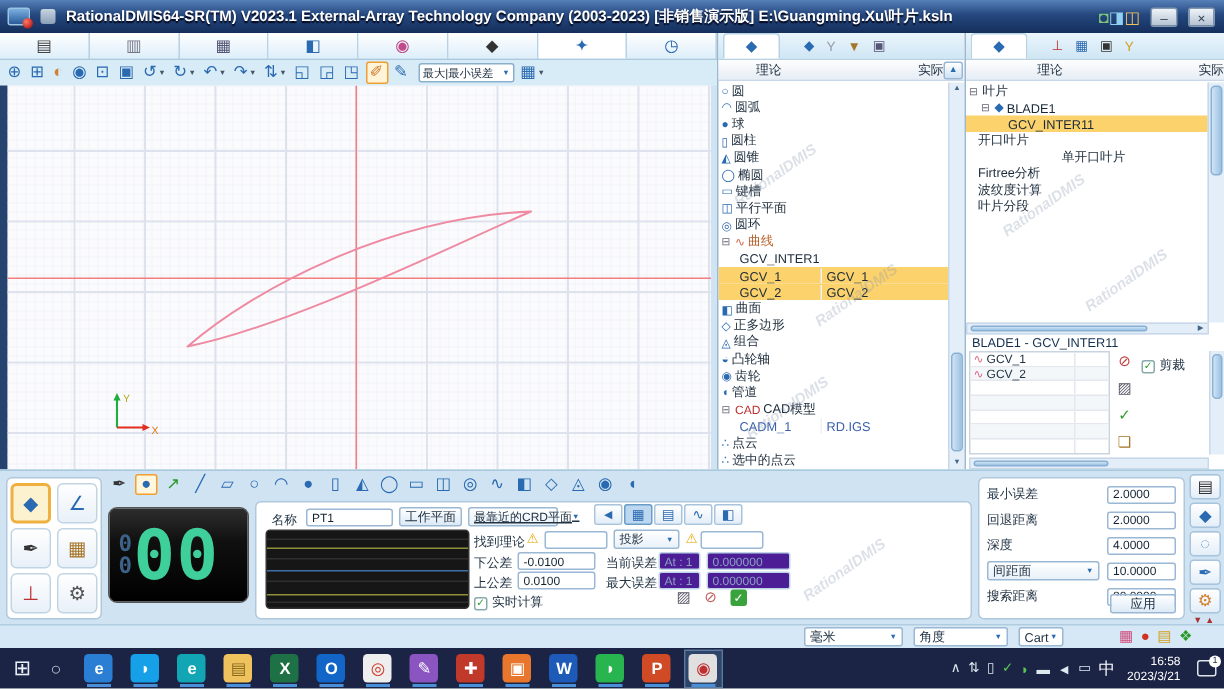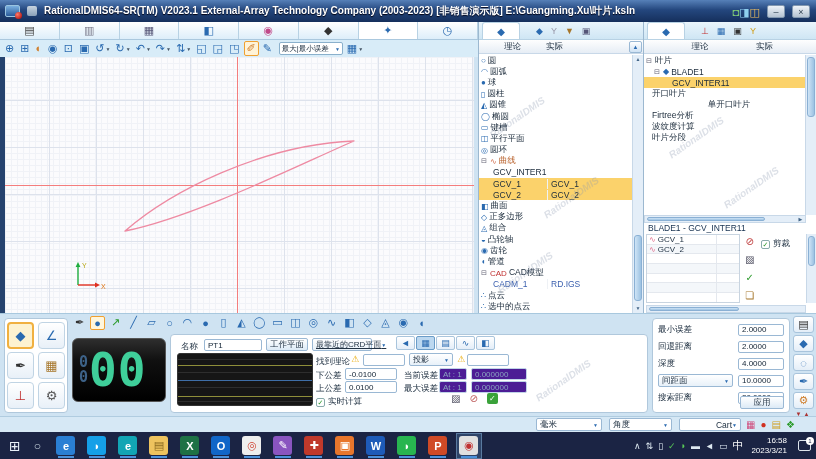--- a/index.html
+++ b/index.html
@@ -55,21 +55,21 @@
   
   .panel{position:absolute;top:22px;background:#fff;border-left:1px solid #9cb8d0;}
   .phead{height:18px;background:linear-gradient(#eaf5fc,#cfe6f4);display:flex;align-items:center;
     border-bottom:1px solid #b8d2e4;}
   .ptab{width:38px;height:17px;margin-left:3px;background:#fff;border:1px solid #b8d2e4;border-bottom:none;
     border-radius:3px 3px 0 0;display:flex;align-items:center;justify-content:center;font-size:10px;color:#2a6ab0;}
   .phicons{display:flex;gap:8px;margin-left:16px;font-size:9px;align-items:center;}
   .colhead{height:14px;display:flex;background:linear-gradient(#fefefe,#e6edf5);
     border-bottom:1px solid #c8d8e8;font-size:8.5px;color:#234;align-items:center;}
   .colhead .c1{text-align:center;}
-  .colhead .c2{flex:1;text-align:left;}
+  .colhead .c2{flex:1;text-align:right;}
   .cbtn{width:13px;height:12px;margin-right:1px;background:linear-gradient(#fff,#cfe2f4);
     border:1px solid #9ab8d4;border-radius:2px;font-size:6px;color:#2a6ab0;display:flex;align-items:center;justify-content:center;}
   .tree{position:absolute;left:0;top:33px;overflow:hidden;}
   .trow{display:flex;align-items:center;font-size:8.5px;color:#1a2a3a;}
   .trow.sel{background:#fbd26b;}
   .tc1{display:flex;align-items:center;white-space:nowrap;overflow:hidden;}
   .tc2{flex:1;border-left:1px solid #eef1f5;padding-left:3px;white-space:nowrap;overflow:hidden;}
   .exp{font-size:7px;color:#667;width:9px;flex:none;}
   .exp:empty{display:none;}
   .gi{font-size:8px;margin-right:2px;color:#2a6ab0;flex:none;}
@@ -866,21 +866,21 @@
 
   <div class="status">
     <span class="ssel" style="left:536px;width:66px;">
       <span>毫米</span>
         <span class="dda">▼</span>
     </span>
     <span class="ssel" style="left:609px;width:63px;">
       <span>角度</span>
         <span class="dda">▼</span>
     </span>
-    <span class="ssel" style="left:679px;width:62px;justify-content:flex-end;">
+    <span class="ssel" style="left:679px;width:30px;">
       <span>Cart</span>
         <span class="dda">▼</span>
     </span>
     <span class="sicons">
 
     <span style="color: rgb(208, 74, 122);">▦</span>
         <span style="color: rgb(208, 48, 32);">●</span>
         <span style="color: rgb(208, 160, 32);">▤</span>
         <span style="color: rgb(42, 154, 42);">❖</span>
       </span>

